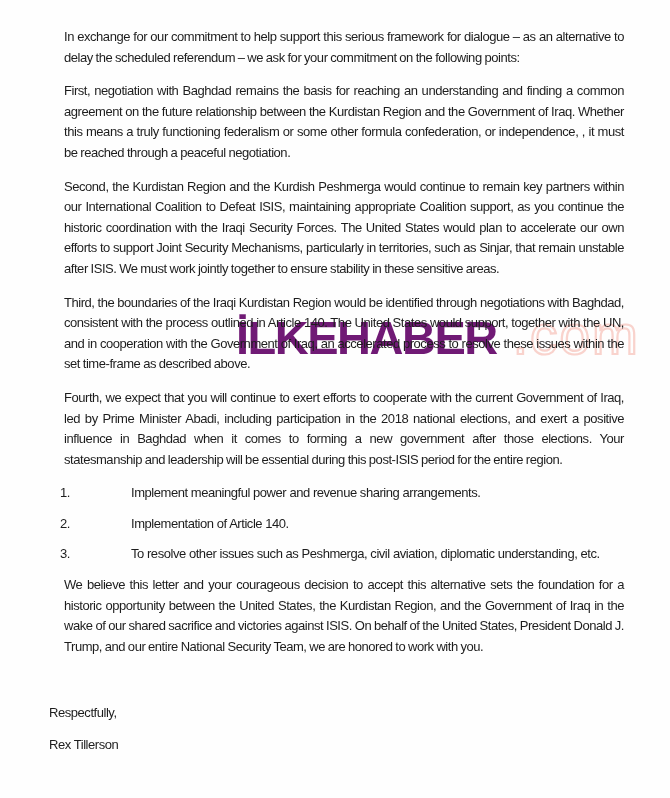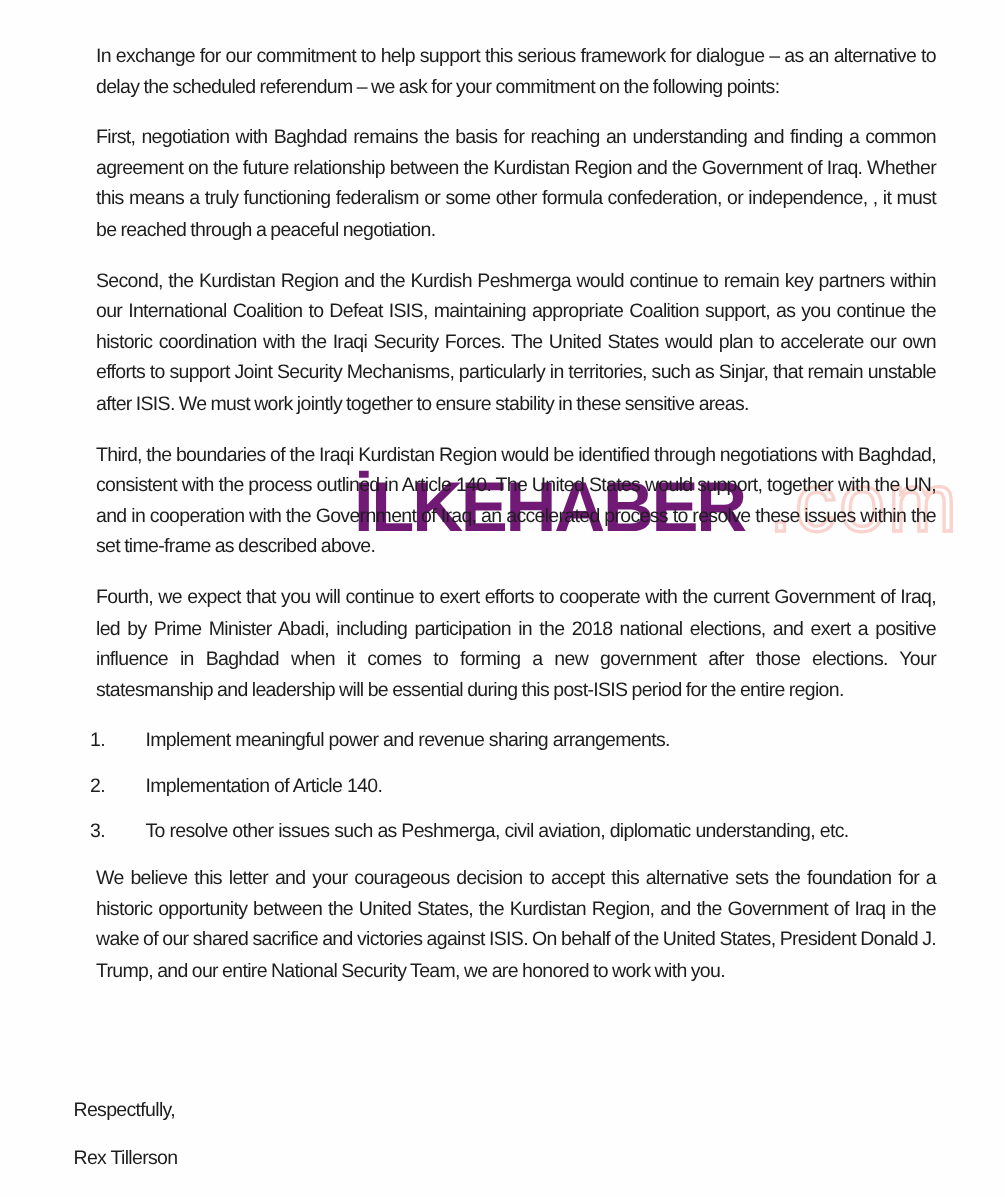--- a/index.html
+++ b/index.html
@@ -71,23 +71,24 @@
     line-height: 20.6px;
     letter-spacing: -0.45px;
   }
   .list-num {
     flex: 0 0 48px;
     padding-left: 11px;
     box-sizing: border-box;
   }
   .list-text {
     flex: 1;
+    margin-left: 34px;
   }
   .valediction {
-    margin: 73px 0 0 0;
+    margin: 46px 0 0 0;
     font-size: 13px;
     line-height: 20.6px;
     letter-spacing: -0.45px;
   }
   .signature {
     margin: 11px 0 0 0;
     font-size: 13px;
     line-height: 20.6px;
     letter-spacing: -0.45px;
   }

